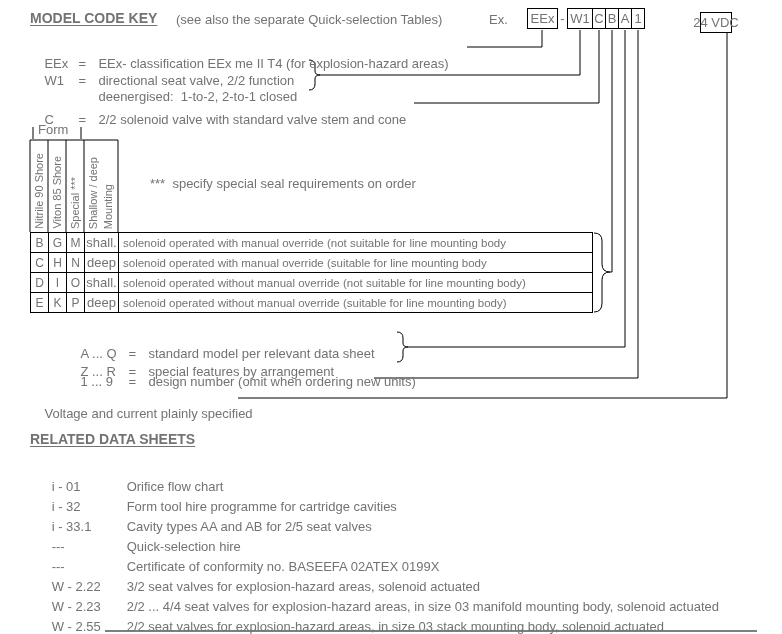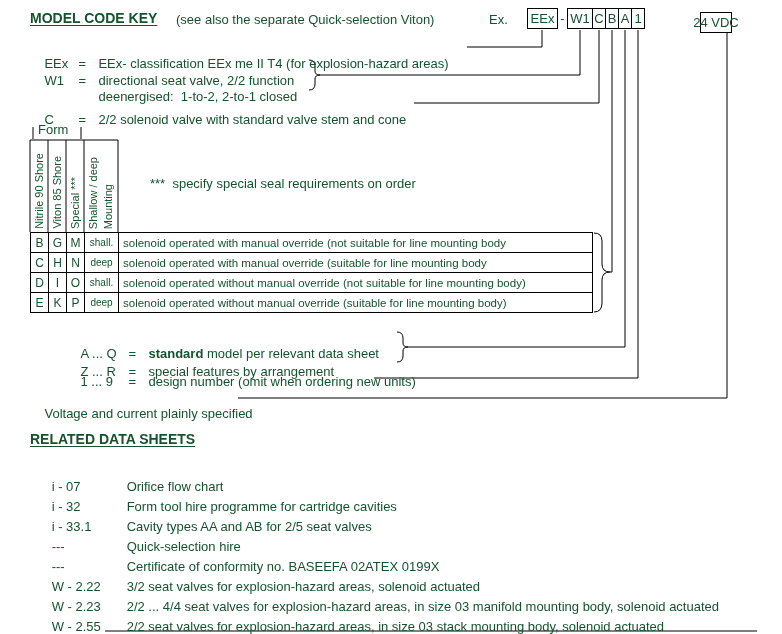--- a/index.html
+++ b/index.html
@@ -1,40 +1,40 @@
 <!DOCTYPE html>
 <html><head>
 <meta charset="utf-8">
 <style>
   html,body{margin:0;padding:0;background:#fff;}
-  .page{position:relative;width:782px;height:634px;background:#fff;color:#14532d;
+  .page{position:relative;width:782px;height:634px;background:#fff;color:#737373;
         font-family:"Liberation Sans","DejaVu Sans",sans-serif;overflow:hidden;}
   .abs{position:absolute;}
   .t13{font-size:13px;line-height:16px;white-space:pre;}
   .t14b{font-size:14px;font-weight:bold;}
   .u{text-decoration:underline;text-underline-offset:2px;}
   .kcode{display:inline-block;width:34px;white-space:pre;}
   .kcode-w{display:inline-block;width:48px;white-space:pre;margin-left:36px;}
   .keq{display:inline-block;width:20px;}
-  .bold{font-weight:bold;}
+  .bold{font-weight:normal;}
   .code-strip{display:flex;align-items:stretch;height:21px;}
   .cbox{border:1px solid #000;display:flex;align-items:center;justify-content:center;
         font-size:13px;box-sizing:border-box;background:#fff;white-space:pre;}
   .adj{margin-left:-1px;}
   .dashsp{display:flex;align-items:center;justify-content:center;width:9px;font-size:13px;}
   svg.overlay{position:absolute;left:0;top:0;pointer-events:none;}
   .vcell{position:absolute;display:flex;justify-content:center;align-items:flex-end;gap:2px;}
   .vtext{writing-mode:vertical-rl;transform:rotate(180deg);font-size:11px;white-space:nowrap;
          padding:3px 0;line-height:13px;}
   .seals-table{display:grid;grid-template-columns:18px 18px 18px 34px 474px;
                border-top:1px solid #000;border-left:1px solid #000;}
   .cell{border-right:1px solid #000;border-bottom:1px solid #000;height:20px;
         display:flex;align-items:center;justify-content:center;font-size:12px;box-sizing:border-box;}
   .cell.dsc{justify-content:flex-start;padding-left:4px;font-size:11.5px;white-space:pre;overflow:hidden;}
-  .cell.dep{font-size:10px;}
+  .cell.dep{font-size:13px;}
   .rel-row{height:20px;line-height:20px;font-size:13px;white-space:pre;}
   .rel-code{display:inline-block;width:75px;white-space:pre;}
 </style>
 </head>
 <body>
 
 <div class="page">
 
   <svg class="overlay" width="782" height="634" viewBox="0 0 782 634">
     <g stroke="#000" stroke-width="1" fill="none">
@@ -58,21 +58,21 @@
 
       <path d="M374,378 H638 V30"></path>
 
       <path d="M238,398 H727 V30"></path>
 
       <path d="M105,631 H757"></path>
     </g>
   </svg>
 
   <div class="abs t14b u" style="left:30px;top:10px">MODEL CODE KEY</div>
-  <div class="abs t13" style="left:176px;top:12px">(see also the separate Quick-selection Viton)</div>
+  <div class="abs t13" style="left:176px;top:12px">(see also the separate Quick-selection Tables)</div>
   <div class="abs t13" style="left:489px;top:12px">Ex.</div>
 
   <div class="abs code-strip" style="left:527px;top:8px">
     <span class="cbox" style="width:31px">EEx</span>
     <span class="dashsp">-</span>
     <span class="cbox" style="width:26px">W1</span>
     <span class="cbox adj" style="width:14px">C</span>
     <span class="cbox adj" style="width:14px">B</span>
     <span class="cbox adj" style="width:14px">A</span>
     <span class="cbox adj" style="width:14px">1</span>
@@ -145,21 +145,21 @@
     <span class="kcode-w">1 ... 9</span><span class="keq">=</span><span>design number (omit when ordering new units)</span>
   </div>
   <div class="abs t13" style="left:30px;top:390px">
     <span>Voltage and current plainly specified</span>
   </div>
 
   <div class="abs t14b u" style="left:30px;top:431px">RELATED DATA SHEETS</div>
 
   <div class="abs" style="left:30px;top:457px">
     <div class="rel-row">
-      <span class="rel-code">i - 07</span><span>Orifice flow chart</span>
+      <span class="rel-code">i - 01</span><span>Orifice flow chart</span>
     </div>
     <div class="rel-row">
       <span class="rel-code">i - 32</span><span>Form tool hire programme for cartridge cavities</span>
     </div>
     <div class="rel-row">
       <span class="rel-code">i - 33.1</span><span>Cavity types AA and AB for 2/5 seat valves</span>
     </div>
     <div class="rel-row">
       <span class="rel-code">---</span><span>Quick-selection hire</span>
     </div>

